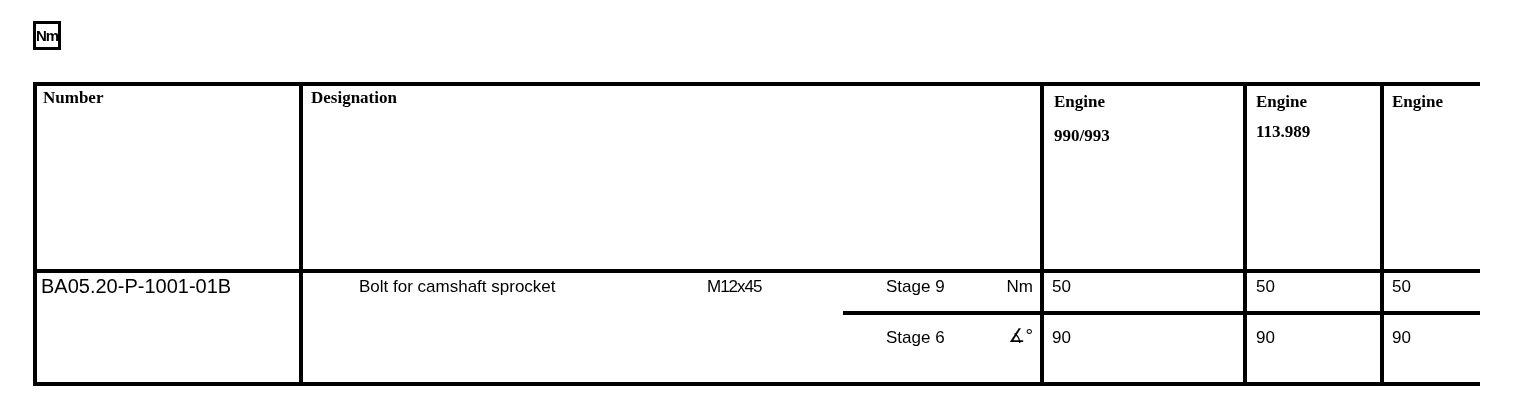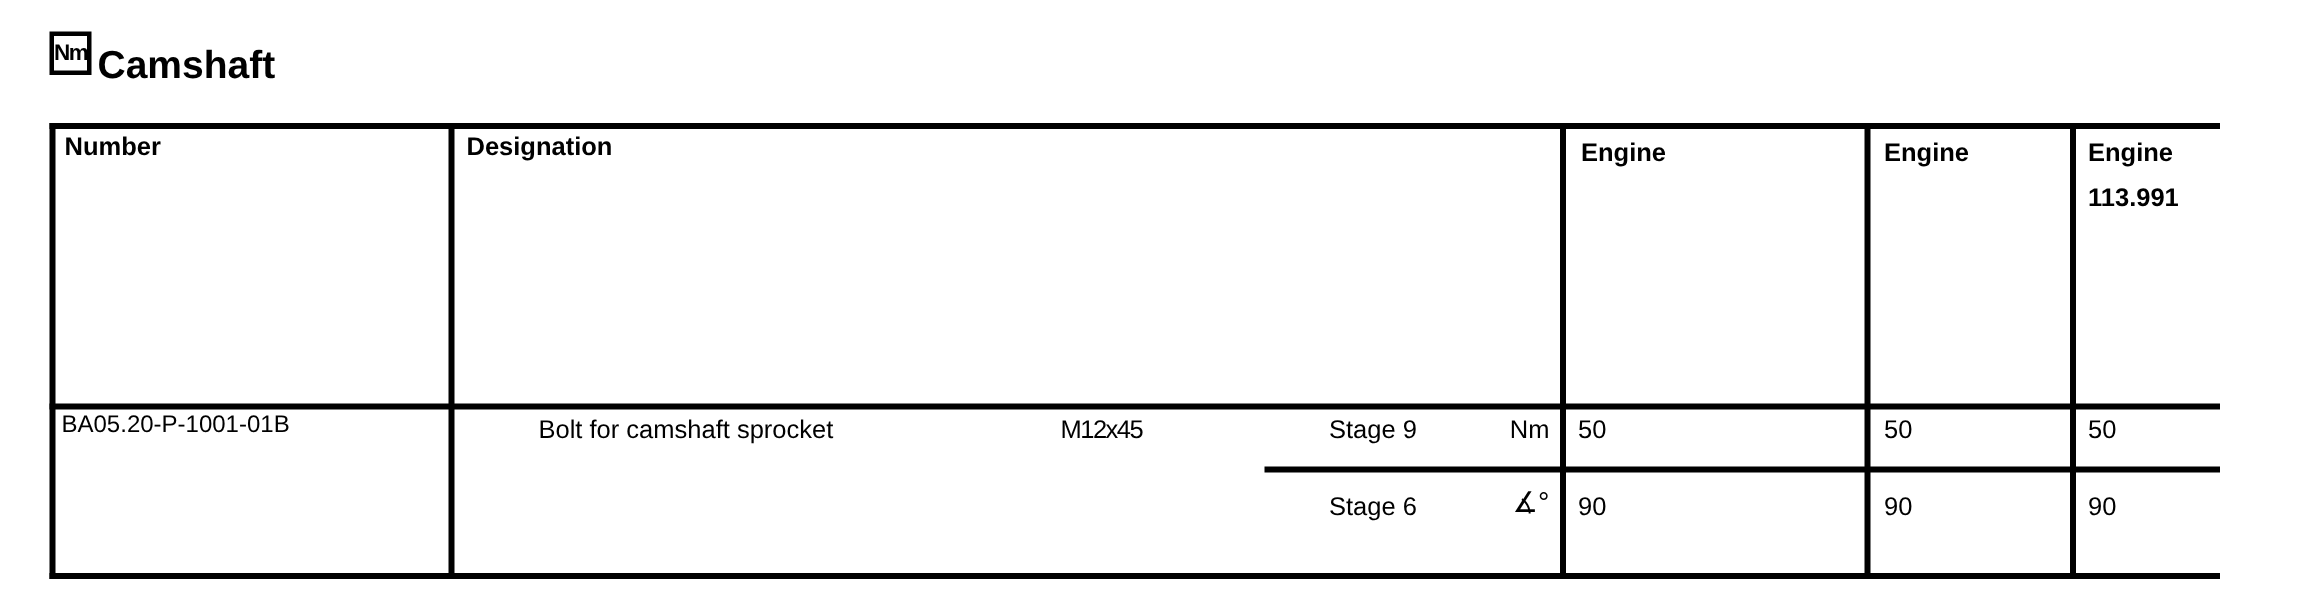--- a/index.html
+++ b/index.html
@@ -46,33 +46,33 @@
   .ln-right  { left: 1511px;top: 82px;  width: 4px;    height: 304px; }
   .ln-v1     { left: 299px; top: 82px;  width: 4px;    height: 304px; }
   .ln-v2     { left: 1040px;top: 82px;  width: 4px;    height: 304px; }
   .ln-v3     { left: 1243px;top: 82px;  width: 4px;    height: 304px; }
   .ln-v4     { left: 1380px;top: 82px;  width: 4px;    height: 304px; }
   .ln-hsep   { left: 33px;  top: 269px; width: 1482px; height: 4px; }
   .ln-hstage { left: 843px; top: 311px; width: 672px;  height: 4px; }
 
   
   .cell { position: absolute; font-size: 17px; line-height: 1.2; white-space: nowrap; }
-  .bold { font-weight: bold; }
+  .bold { font-weight: bold; font-family: Liberation Serif, serif; }
 
   .c-number-h { left: 43px;   top: 88px; }
   .c-desig-h  { left: 311px;  top: 88px; }
 
   .eng-h { line-height: 30px; white-space: normal; }
   .c-eng1-h { left: 1054px; top: 87px; width: 180px; }
   .c-eng2-h { left: 1256px; top: 87px; width: 118px; }
   .c-eng3-h { left: 1392px; top: 87px; width: 115px; }
   .eng-h .l3 { display: block; margin-top: 4px; }
   .eng-h .l1, .eng-h .l2 { display: block; }
 
-  .c-number-v { left: 41px;  top: 274px; font-size: 16px; }
+  .c-number-v { left: 41px;  top: 274px; font-size: 20px; }
   .c-desig-v  { left: 311px; top: 277px; margin-left: 48px; }
   .c-size-v   { left: 707px; top: 277px; letter-spacing: -1px; }
 
   .c-stage1-label { left: 886px; top: 277px; }
   .c-stage2-label { left: 886px; top: 328px; }
   .unit-box { text-align: right; width: 93px; }
   .c-stage1-unit { left: 940px; top: 277px; }
   .c-stage2-unit { left: 940px; top: 325px; font-size: 19px; }
 
   .c-v11 { left: 1052px; top: 277px; }
@@ -83,46 +83,46 @@
   .c-v23 { left: 1392px; top: 328px; }
 </style>
 </head>
 <body>
 
 <div class="page">
 
   <div class="nm-box">
     <span>Nm</span>
   </div>
-  <div class="doc-title">Camshaft</div>
 
   <div class="spec-table">
     <div class="ln ln-top"></div>
     <div class="ln ln-bottom"></div>
     <div class="ln ln-left"></div>
     <div class="ln ln-right"></div>
     <div class="ln ln-v1"></div>
     <div class="ln ln-v2"></div>
     <div class="ln ln-v3"></div>
     <div class="ln ln-v4"></div>
     <div class="ln ln-hsep"></div>
     <div class="ln ln-hstage"></div>
 
     <div class="cell bold c-number-h">Number</div>
     <div class="cell bold c-desig-h">Designation</div>
 
     <div class="cell bold eng-h c-eng1-h">
       <span class="l1">Engine</span>
+      <span class="l3">990/993</span>
     </div>
     <div class="cell bold eng-h c-eng2-h">
       <span class="l1">Engine</span>
+      <span class="l2">113.989</span>
     </div>
     <div class="cell bold eng-h c-eng3-h">
       <span class="l1">Engine</span>
-      <span class="l2">113.991</span>
     </div>
 
     <div class="cell c-number-v">BA05.20-P-1001-01B</div>
     <div class="cell c-desig-v">Bolt for camshaft sprocket</div>
     <div class="cell c-size-v">M12x45</div>
 
     <div class="cell c-stage1-label">Stage 9</div>
     <div class="cell unit-box c-stage1-unit">Nm</div>
     <div class="cell c-v11">50</div>
     <div class="cell c-v12">50</div>

